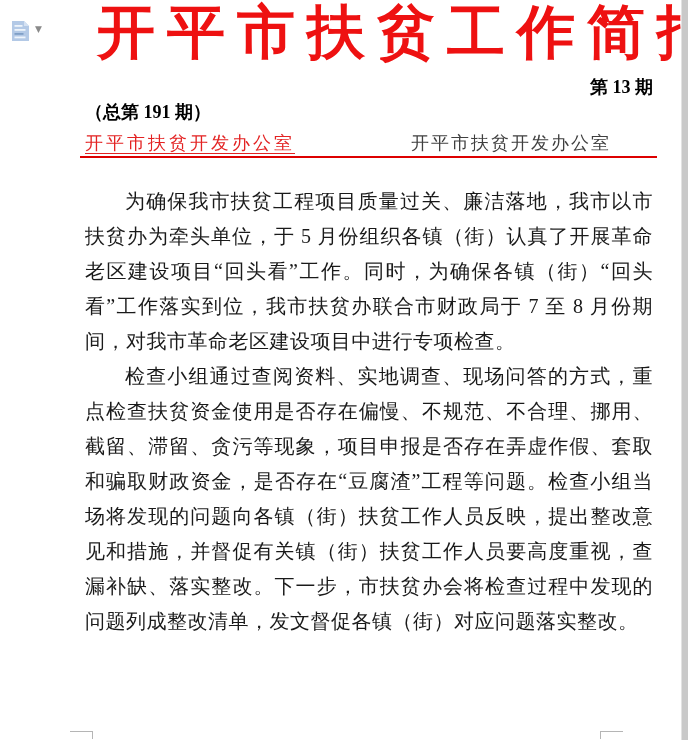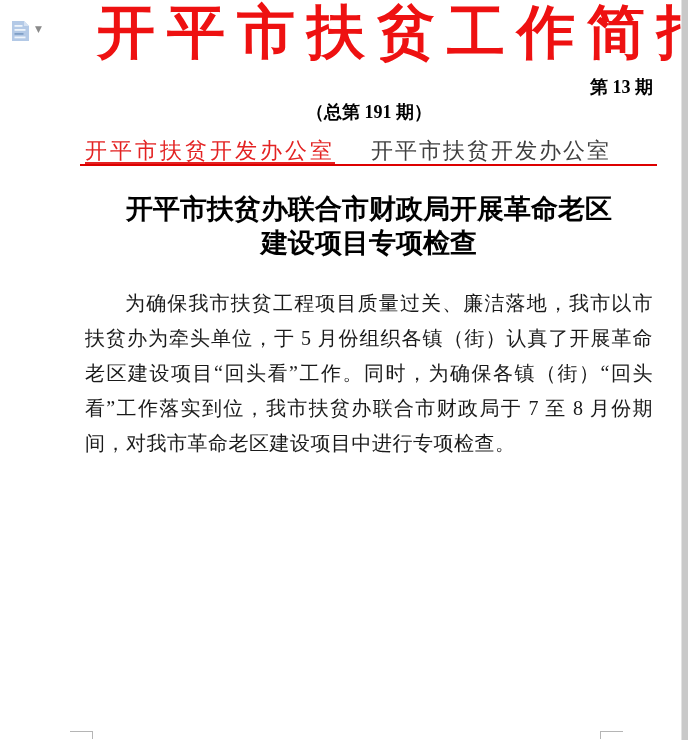--- a/index.html
+++ b/index.html
@@ -70,28 +70,27 @@
     font-weight: bold;
     color: #000000;
     text-align: right;
   }
   .cumulative-no {
     margin-top: 5px;
     font-size: 18px;
     line-height: 20px;
     font-weight: bold;
     color: #000000;
-    text-align: center;
   }
   .masthead-row {
-    margin-top: 19px;
+    margin-top: 11px;
     display: flex;
     justify-content: space-between;
     align-items: baseline;
-    font-size: 22px;
+    font-size: 18px;
     line-height: 20px;
   }
   .publisher {
     color: #e32222;
     text-decoration: underline;
     text-decoration-color: #e32222;
     text-underline-offset: 4px;
     letter-spacing: 3px;
   }
   .pub-date {
@@ -168,27 +167,24 @@
 
     <div class="cumulative-no">（总第 191 期）</div>
 
     <div class="masthead-row">
       <span class="publisher">开平市扶贫开发办公室</span>
       <span class="pub-date">开平市扶贫开发办公室</span>
     </div>
 
     <div class="red-rule"></div>
 
-    <div class="article-title">
-      <div>开平市扶贫办联合市财政局开展革命老区</div>
-      <div>建设项目专项检查</div>
-    </div>
 
     <div class="body-text">
       <p>为确保我市扶贫工程项目质量过关、廉洁落地，我市以市扶贫办为牵头单位，于 5 月份组织各镇（街）认真了开展革命老区建设项目“回头看”工作。同时，为确保各镇（街）“回头看”工作落实到位，我市扶贫办联合市财政局于 7 至 8 月份期间，对我市革命老区建设项目中进行专项检查。</p>
+      <p>检查小组通过查阅资料、实地调查、现场问答的方式，重点检查扶贫资金使用是否存在偏慢、不规范、不合理、挪用、截留、滞留、贪污等现象，项目申报是否存在弄虚作假、套取和骗取财政资金，是否存在“豆腐渣”工程等问题。检查小组当场将发现的问题向各镇（街）扶贫工作人员反映，提出整改意见和措施，并督促有关镇（街）扶贫工作人员要高度重视，查漏补缺、落实整改。下一步，市扶贫办会将检查过程中发现的问题列成整改清单，发文督促各镇（街）对应问题落实整改。</p>
     </div>
 
   </div>
 
   <div class="corner-mark left"></div>
   <div class="corner-mark right"></div>
 
 </div>
 
 <div class="scroll-strip"></div>

